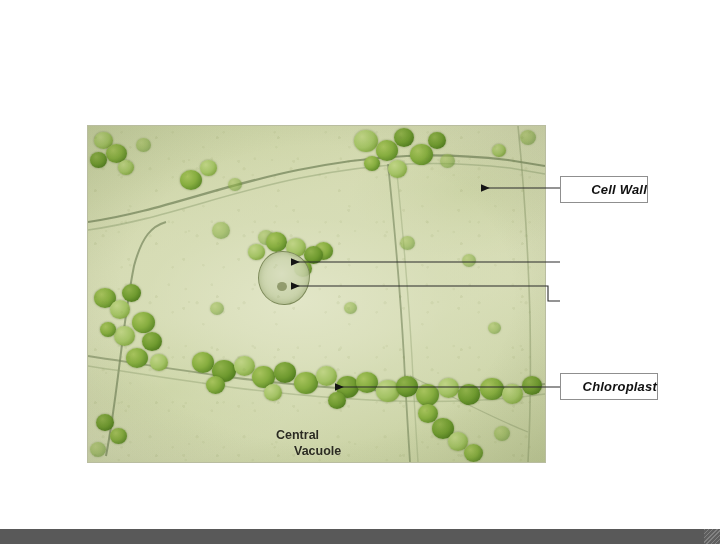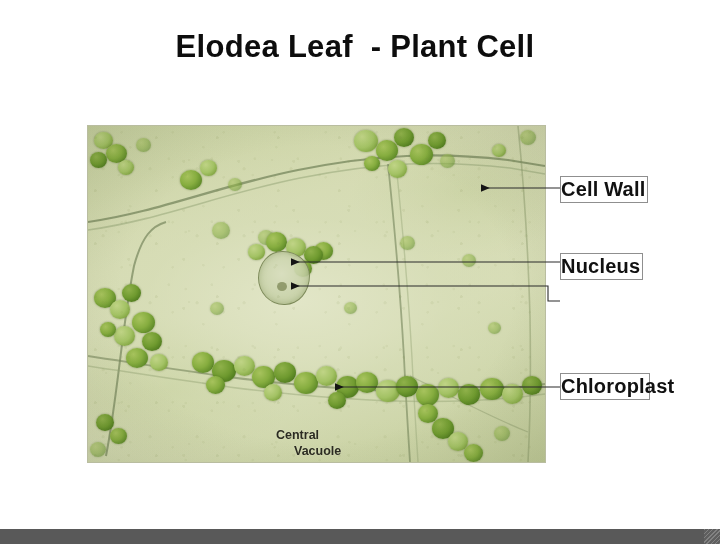--- a/index.html
+++ b/index.html
@@ -153,33 +153,34 @@
     inset: 0;
     pointer-events: none;
   }
 
   
   .label-box {
     position: absolute;
     border: 1.4px solid #8f8f8f;
     background: #ffffff;
     color: #111111;
-    font-size: 20px;
+    font-size: 13px;
     font-weight: bold;
     letter-spacing: 0.2px;
     display: flex;
     align-items: center;
-    justify-content: flex-start;
+    justify-content: flex-end;
     box-sizing: border-box;
     white-space: nowrap;
+    font-style: italic;
   }
   #label-cell-wall  { left: 560px; top: 176px; width: 88px;  height: 27px; }
   #label-nucleus    { left: 560px; top: 253px; width: 83px;  height: 27px; }
   #label-nucleolus  { left: 560px; top: 288px; width: 103px; height: 27px; }
-  #label-chloroplast{ left: 560px; top: 373px; width: 90px; height: 27px; }
+  #label-chloroplast{ left: 560px; top: 373px; width: 98px; height: 27px; }
 
   
   #footer-bar {
     position: absolute;
     left: 0;
     top: 529px;
     width: 720px;
     height: 15px;
     background: #595959;
   }
@@ -192,21 +193,20 @@
     background:
       repeating-linear-gradient(135deg, rgba(255,255,255,0.22) 0 1px, rgba(255,255,255,0) 1px 3px),
       #5f5f5f;
   }
 </style>
 </head>
 <body>
 
 <div id="slide">
 
-  <div id="title"><span class="inner">Elodea Leaf  - Plant Cell</span></div>
 
   <div id="micrograph">
     <div class="field"></div>
 
     <svg id="wall-svg" viewBox="0 0 457 336" preserveAspectRatio="none">
 
       <path d="M0,96 C70,86 130,60 210,44 C290,28 350,26 420,34 L457,40" fill="none" stroke="rgba(118,134,92,0.75)" stroke-width="2.2"></path>
       <path d="M0,104 C72,94 132,68 212,52 C292,36 352,34 422,42 L457,48" fill="none" stroke="rgba(150,166,120,0.55)" stroke-width="1.6"></path>
 
       <path d="M18,330 C30,268 34,200 46,140 C54,110 64,100 78,96" fill="none" stroke="rgba(118,134,92,0.7)" stroke-width="2"></path>
@@ -321,23 +321,20 @@
     <line x1="560" y1="262" x2="291" y2="262" stroke="#2b2b2b" stroke-width="1.1" marker-end="url(#arrowhead)"></line>
 
     <polyline points="560,301 548,301 548,286 291,286" fill="none" stroke="#2b2b2b" stroke-width="1.1" marker-end="url(#arrowhead)"></polyline>
 
     <line x1="560" y1="387" x2="335" y2="387" stroke="#2b2b2b" stroke-width="1.1" marker-end="url(#arrowhead)"></line>
   </svg>
 
   <div class="label-box" id="label-cell-wall">
     <span>Cell Wall</span>
   </div>
-  <div class="label-box" id="label-nucleus">
-    <span>Nucleus</span>
-  </div>
   <div class="label-box" id="label-chloroplast">
     <span>Chloroplast</span>
   </div>
 
   <div id="footer-bar"></div>
   <div id="footer-corner"></div>
 
 </div>
 
 </body></html>

